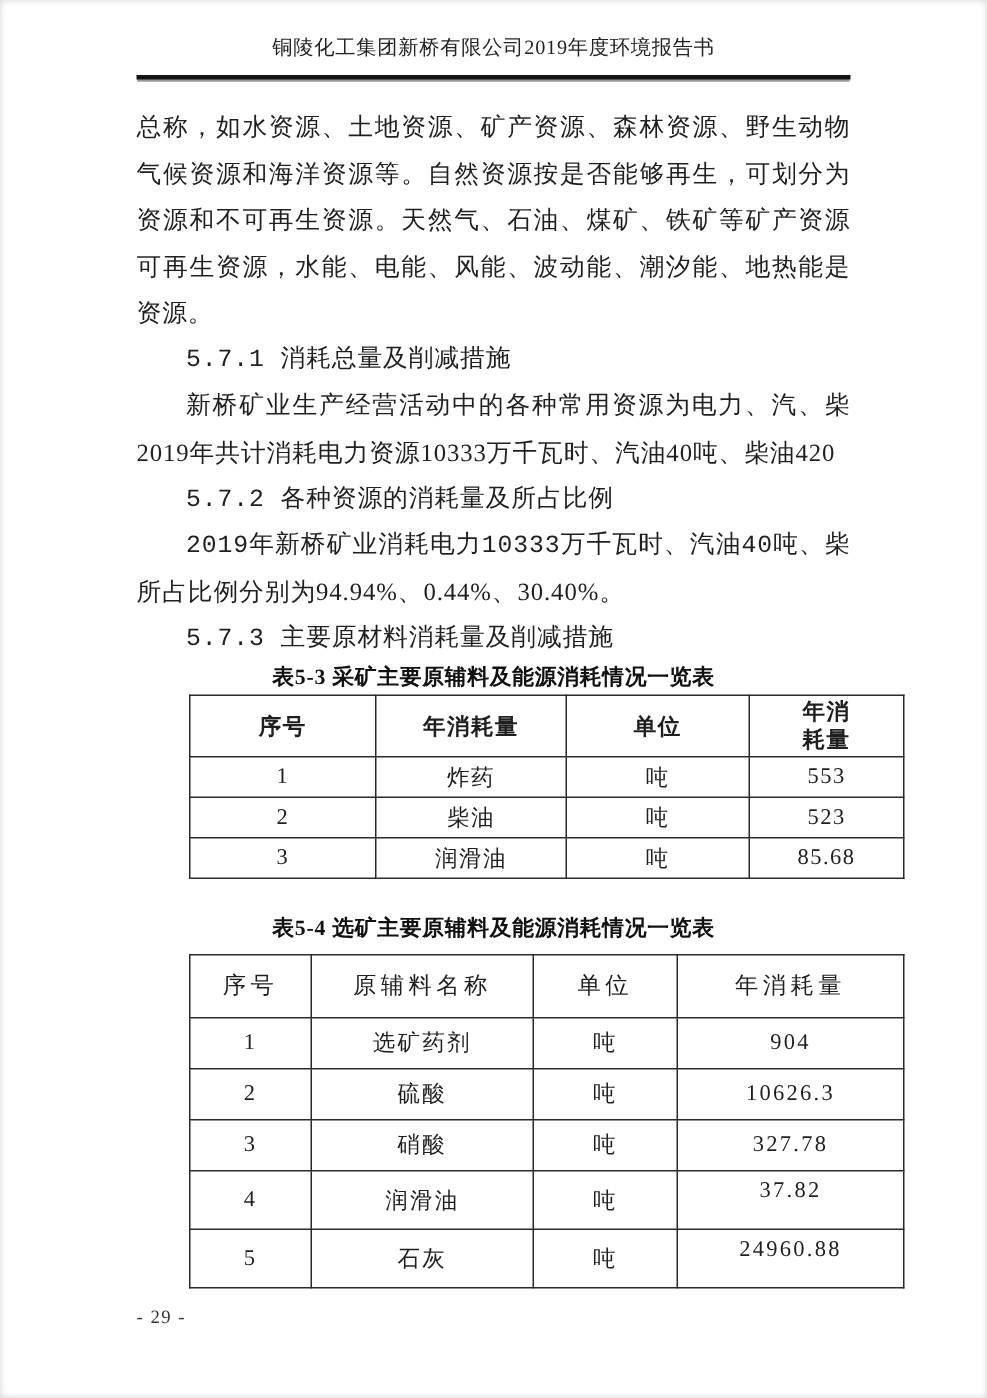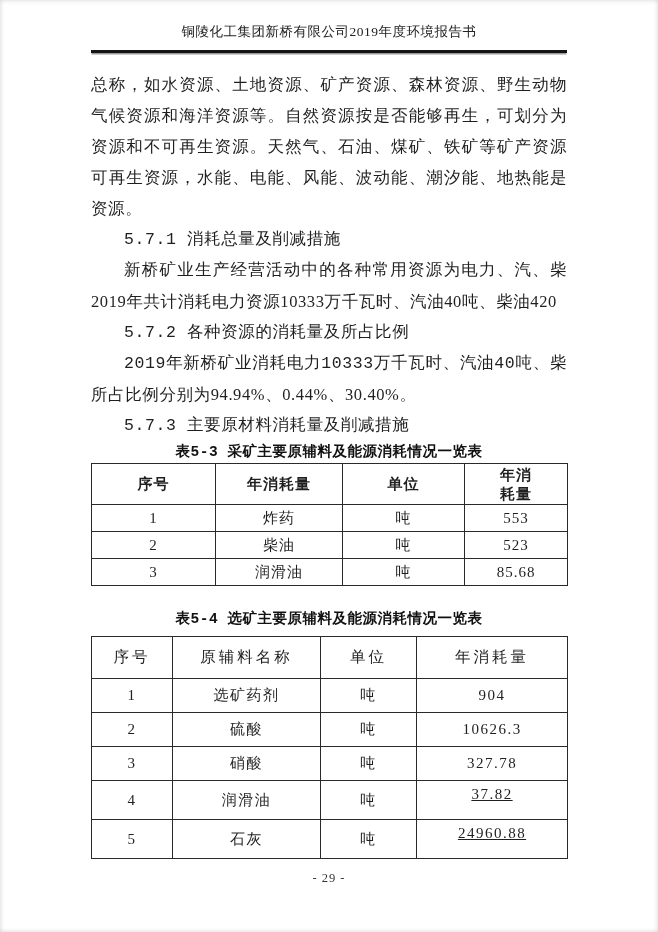--- a/index.html
+++ b/index.html
@@ -30,33 +30,34 @@
   .line{
     line-height:31px;height:31px;
     letter-spacing:0.6px;
     text-align:left;
     overflow:hidden;
   }
   .line.indent{text-indent:2em;font-family:Liberation Mono, monospace;}
   .line.justify{text-align:justify;text-align-last:justify;}
   .table-caption{
     text-align:center;
-    font-family:Liberation Mono, monospace;
+    font-family:Liberation Serif, serif;
     font-weight:700;
     font-size:14.5px;
     letter-spacing:0.5px;
     color:#111;
   }
   .caption-1{margin-top:2px;line-height:18px;}
   .caption-2{margin-top:24px;line-height:18px;}
   table{
     border-collapse:collapse;
     table-layout:fixed;
     width:476px;
     margin-top:0;
+    margin-left:35px;
   }
   .t1{margin-top:2px;}
   .t2{margin-top:8px;}
   th,td{
     border:1px solid var(--table-border,#2a2a2a);
     text-align:center;
     vertical-align:middle;
     padding:0;
   }
   table{border:1.5px solid #1c1c1c;}
@@ -68,24 +69,24 @@
     letter-spacing:1px;
   }
   .t1 td{height:26px;font-size:15px;letter-spacing:1px;}
   .t2 th{
     height:41px;
     font-weight:400;
     font-size:15.5px;
     letter-spacing:3px;
   }
   .t2 td{height:33px;font-size:15px;letter-spacing:1.5px;}
-  td.top{vertical-align:top;padding-top:5px;text-decoration:underline;}
+  td.top{vertical-align:top;padding-top:5px;}
   .th-wrap{display:inline-block;width:2.35em;line-height:1.3;letter-spacing:1px;}
   .page-number{
-    text-align:center;
+    text-align:left;
     margin-top:12px;
     font-size:12.5px;
     letter-spacing:1px;
     color:#333;
   }
 </style>
 </head>
 <body>
 
 <div class="header">

